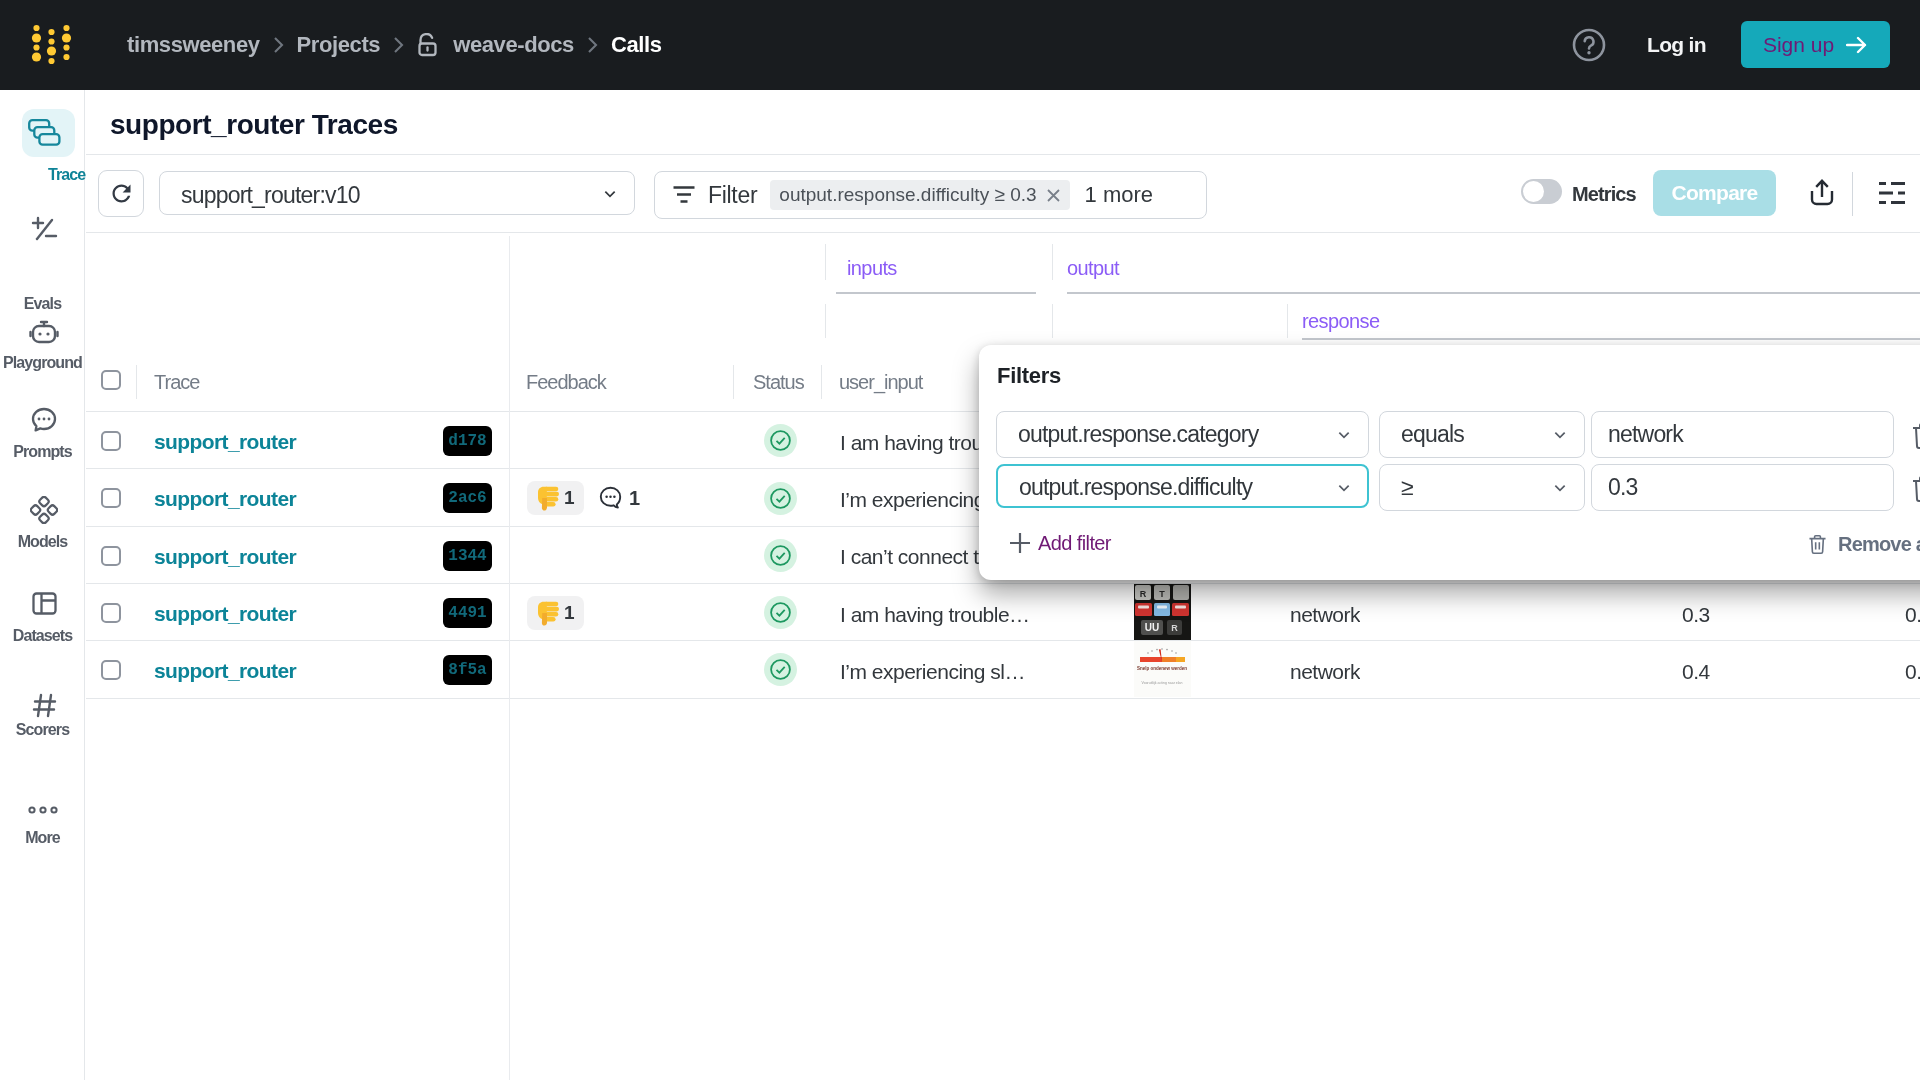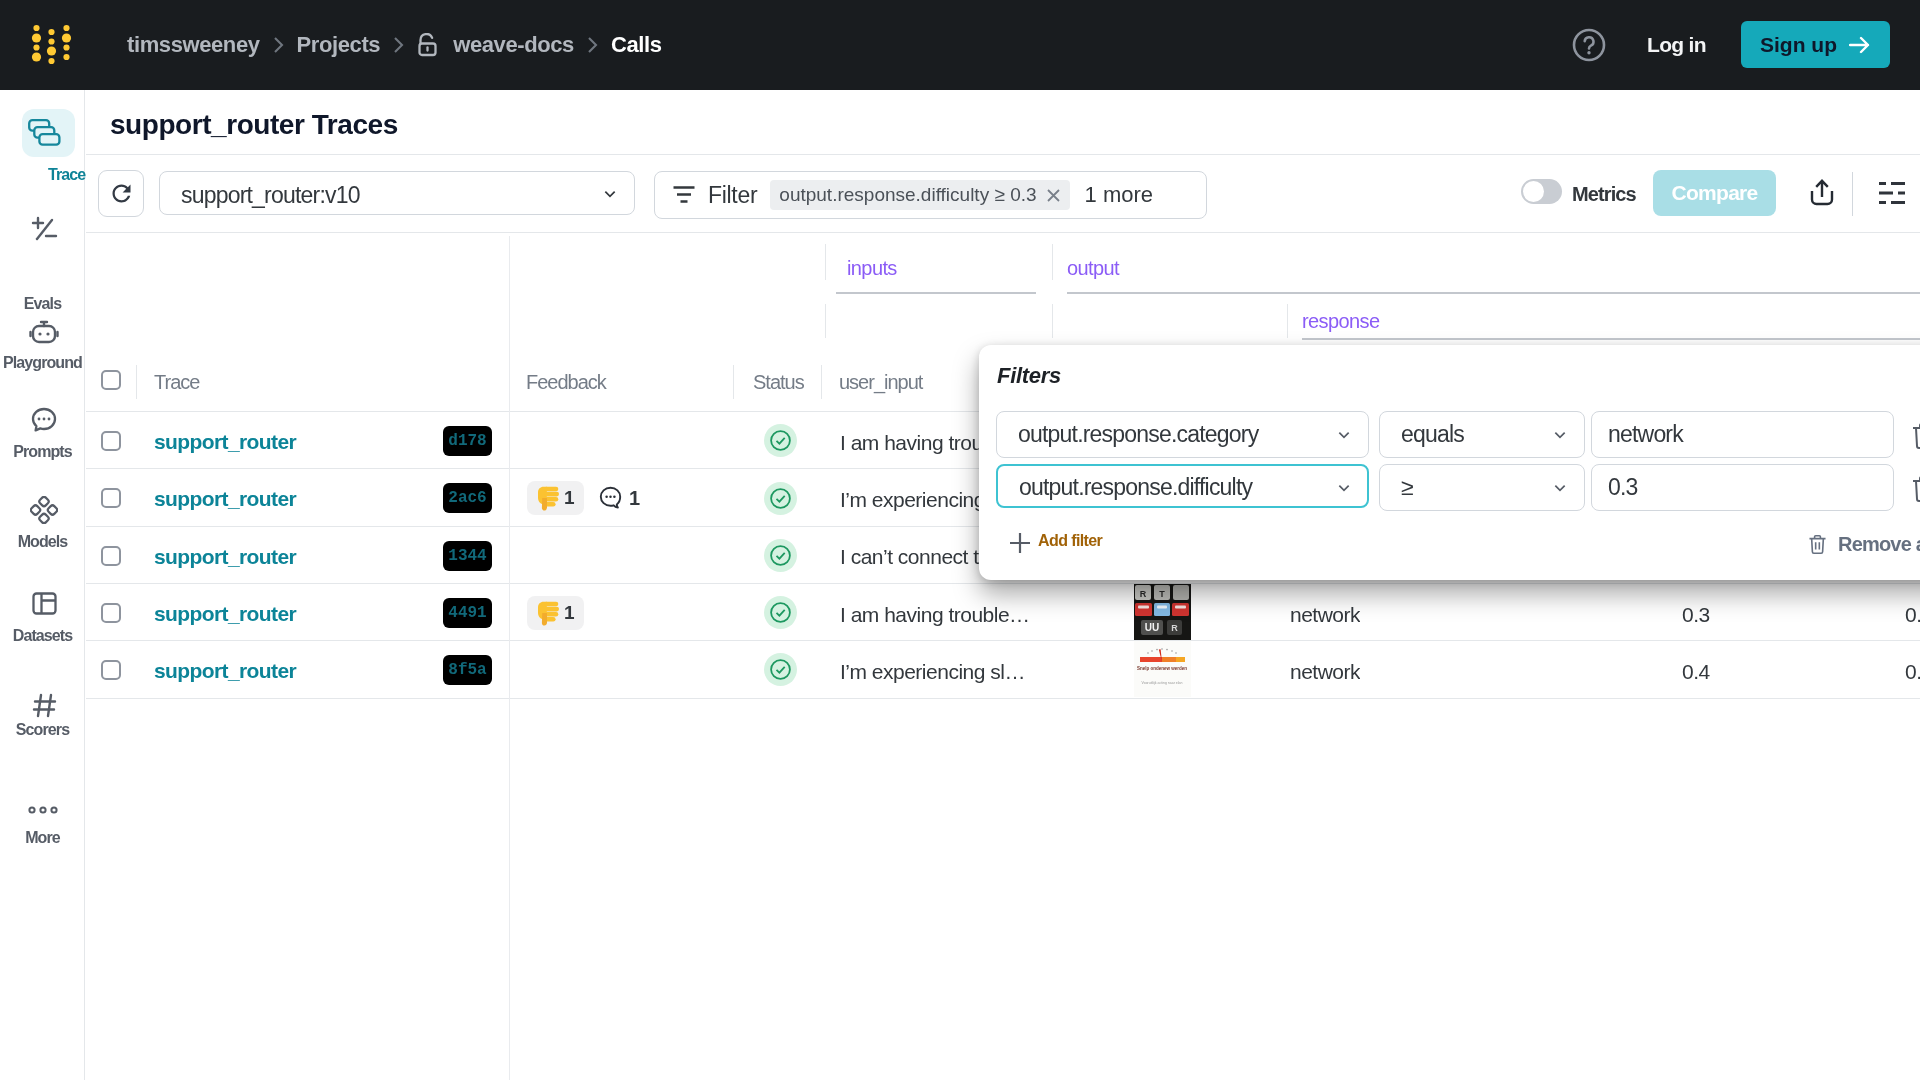--- a/index.html
+++ b/index.html
@@ -69,21 +69,21 @@
     <span class="crumb" style="color:#ffffff;">Calls</span>
   </div>
   <svg class="abs" style="left:1572px;top:28px;" width="34" height="34" viewBox="0 0 34 34">
     <circle cx="17" cy="17" r="15" fill="none" stroke="#8e949e" stroke-width="2.6"></circle>
     <path d="M12.7 13.2 a4.4 4.4 0 1 1 6.2 4.4 c-1.4.7-1.9 1.4-1.9 2.9" fill="none" stroke="#8e949e" stroke-width="2.6" stroke-linecap="round"></path>
     <circle cx="17" cy="24.8" r="1.7" fill="#8e949e"></circle>
   </svg>
   <div class="abs navlink" style="left:1647px;top:33px;">Log in</div>
   <div class="abs" style="left:1741px;top:21px;width:149px;height:47px;background:#15a9ba;border-radius:6px;
     display:flex;align-items:center;justify-content:center;gap:12px;">
-    <span style="color:#0f172a;font-size:21px;font-weight:700;">Sign up</span>
+    <span style="color:#701a75;font-size:21px;font-weight:400;">Sign up</span>
     <svg width="22" height="18" viewBox="0 0 22 18">
         <path d="M1 9 L19 9 M12 2 L19 9 L12 16" fill="none" stroke="#fff" stroke-width="2.4" stroke-linecap="round" stroke-linejoin="round"></path>
       </svg>
   </div>
 </div>
 <div id="side">
   <div class="abs" style="left:22px;top:19px;width:53px;height:48px;background:#e3f4f7;border-radius:12px;"></div>
   <svg class="abs" style="left:28px;top:29px;" width="34" height="28" viewBox="0 0 34 28">
     <rect x="1.2" y="1.2" width="20" height="10.5" rx="3.2" fill="none" stroke="#16879c" stroke-width="2.3"></rect>
     <rect x="6.3" y="8.2" width="20" height="10.5" rx="3.2" fill="#e3f4f7" stroke="#16879c" stroke-width="2.3"></rect>
@@ -356,21 +356,21 @@
     <path d="M28 21 L24.8 8.6 L26.6 8.2 Z" fill="#d22a1a"></path>
     <text x="28" y="29" font-size="4.5" fill="#7a3a30" text-anchor="middle" font-weight="bold">Snelp ondenew werden</text>
     <text x="28" y="43" font-size="3.5" fill="#999" text-anchor="middle">Vooruitlijk acting naar elan</text>
   </svg>
   <div class="cell" style="left:1204px;top:570px;">network</div>
   <div class="cell" style="left:1596px;top:570px;">0.4</div>
   <div class="cell" style="left:1819px;top:570px;width:15px;">0.2</div>
 </div>
 <div id="popup" class="abs" style="left:979px;top:345px;width:1001px;height:235px;background:#fff;
  border-radius:12px;box-shadow:0 14px 26px rgba(0,0,0,.34),0 2px 8px rgba(0,0,0,.16);">
-  <div class="abs" style="left:18px;top:18px;font-size:22px;font-weight:700;color:#1d2126;letter-spacing:-0.3px;font-style:italic;">Filters</div>
+  <div class="abs" style="left:18px;top:18px;font-size:22px;font-weight:700;color:#1d2126;letter-spacing:-0.3px;">Filters</div>
 
   <div class="selbox" style="left:17px;top:66px;width:373px;height:47px;line-height:45px;">output.response.category</div>
   <svg class="abs chev" style="left:358px;top:83px;" width="16" height="16" viewBox="0 0 18 18">
       <path d="M3 6 L9 12 L15 6" fill="none" stroke="#565c66" stroke-width="2.2"></path>
     </svg>
   <div class="selbox" style="left:400px;top:66px;width:206px;height:47px;line-height:45px;">equals</div>
   <svg class="abs chev" style="left:574px;top:83px;" width="16" height="16" viewBox="0 0 18 18">
       <path d="M3 6 L9 12 L15 6" fill="none" stroke="#565c66" stroke-width="2.2"></path>
     </svg>
   <div class="selbox" style="left:612px;top:66px;width:303px;height:47px;line-height:45px;padding-left:16px;">network</div>
@@ -387,18 +387,18 @@
       <path d="M3 6 L9 12 L15 6" fill="none" stroke="#565c66" stroke-width="2.2"></path>
     </svg>
   <div class="selbox" style="left:612px;top:119px;width:303px;height:47px;line-height:45px;padding-left:16px;">0.3</div>
   <svg class="abs" style="left:932px;top:130px;" width="26" height="28" viewBox="0 0 26 28">
       <path d="M2 6 L24 6 M9 6 L9 3.5 a1.5 1.5 0 0 1 1.5 -1.5 L15.5 2 a1.5 1.5 0 0 1 1.5 1.5 L17 6 M5 6 L6 24 a2 2 0 0 0 2 2 L18 26 a2 2 0 0 0 2 -2 L21 6" fill="none" stroke="#565c66" stroke-width="2"></path>
     </svg>
 
   <svg class="abs" style="left:30px;top:187px;" width="22" height="22" viewBox="0 0 22 22">
       <path d="M11 1 L11 21 M1 11 L21 11" stroke="#565c66" stroke-width="2.2"></path>
     </svg>
-  <div class="abs" style="left:59px;top:187px;font-size:16px;font-weight:700;color:#a16207;letter-spacing:-0.6px;">Add filter</div>
+  <div class="abs" style="left:59px;top:187px;font-size:20px;font-weight:400;color:#701a75;letter-spacing:-0.6px;">Add filter</div>
   <svg class="abs" style="left:829px;top:189px;" width="19" height="21" viewBox="0 0 26 28">
       <path d="M2 6 L24 6 M9 6 L9 3.5 a1.5 1.5 0 0 1 1.5 -1.5 L15.5 2 a1.5 1.5 0 0 1 1.5 1.5 L17 6 M5 6 L6 24 a2 2 0 0 0 2 2 L18 26 a2 2 0 0 0 2 -2 L21 6 M10.5 11 L10.5 21 M15.5 11 L15.5 21" fill="none" stroke="#667080" stroke-width="2.2"></path>
     </svg>
   <div class="abs" style="left:859px;top:188px;font-size:20px;font-weight:700;color:#667080;letter-spacing:-0.8px;white-space:nowrap;">Remove all filters</div>
 </div>
 
 </body></html>

